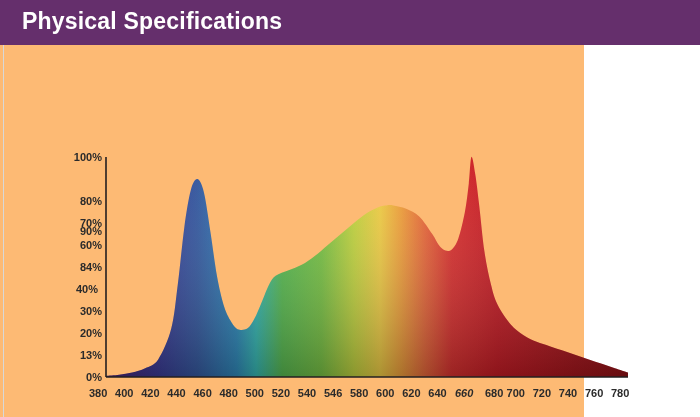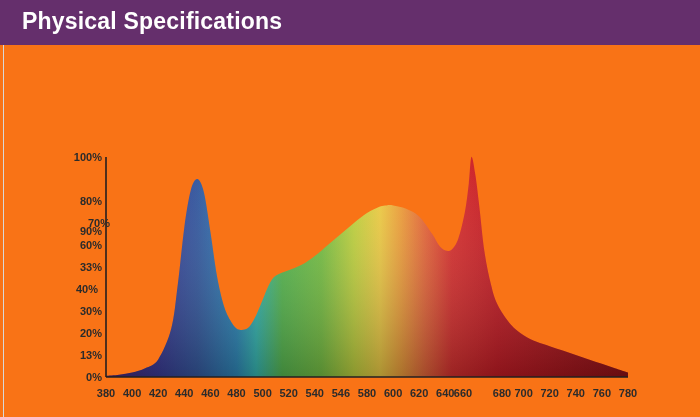--- a/index.html
+++ b/index.html
@@ -9,23 +9,23 @@
   body {
     width: 700px;
     height: 417px;
     background: #ffffff;
     font-family: "Liberation Sans", sans-serif;
     overflow: hidden;
     position: relative;
   }
   #page {
     position: relative;
-    width: 700px;
+    width: 584px;
     height: 417px;
-    background: #f97316;
+    background: #fdba74;
     box-sizing: border-box;
   }
   
   #header-banner {
     position: absolute;
     left: 0;
     top: 0;
     width: 700px;
     height: 45px;
     background: #652F6C;
@@ -86,21 +86,20 @@
     color: #2b2b2b;
     white-space: nowrap;
   }
   .ylabel {
     text-align: right;
     width: 30px;
     transform: translateY(-50%);
     font-weight: bold;
   }
   .xlabel {
-    text-align: center;
     width: 34px;
     transform: translateX(-50%);
     font-weight: bold;
   }
 </style>
 </head>
 <body>
 
 <div id="page">
 
@@ -143,43 +142,43 @@
           <line x1="36" y1="2" x2="36" y2="222" stroke="#231F20" stroke-width="1.6"></line>
           <line x1="36" y1="222" x2="558" y2="222" stroke="#231F20" stroke-width="1.6"></line>
         </g>
       </svg>
       <div id="ytick-layer">
           <div class="axis-label ylabel" style="left: 2px; top: 222px;">0%</div>
           <div class="axis-label ylabel" style="left: 2px; top: 200px;">13%</div>
           <div class="axis-label ylabel" style="left: 2px; top: 178px;">20%</div>
           <div class="axis-label ylabel" style="left: 2px; top: 156px;">30%</div>
           <div class="axis-label ylabel" style="left: 2px; top: 134px; text-align: center;">40%</div>
-          <div class="axis-label ylabel" style="left: 2px; top: 112px;">33%</div>
+          <div class="axis-label ylabel" style="left: 2px; top: 112px;">84%</div>
           <div class="axis-label ylabel" style="left: 2px; top: 90px;">60%</div>
-          <div class="axis-label ylabel" style="left: 10px; top: 68px;">70%</div>
+          <div class="axis-label ylabel" style="left: 2px; top: 68px;">70%</div>
           <div class="axis-label ylabel" style="left: 2px; top: 46px;">80%</div>
           <div class="axis-label ylabel" style="left: 2px; top: 36px; margin-top: 40px;">90%</div>
           <div class="axis-label ylabel" style="left: 2px; top: 2px;">100%</div>
         </div>
       <div id="xtick-layer">
           <div class="axis-label xlabel" style="left: 36px; top: 232px;">380</div>
           <div class="axis-label xlabel" style="left: 62.1px; top: 232px;">400</div>
           <div class="axis-label xlabel" style="left: 88.2px; top: 232px;">420</div>
           <div class="axis-label xlabel" style="left: 114.3px; top: 232px;">440</div>
           <div class="axis-label xlabel" style="left: 140.4px; top: 232px;">460</div>
           <div class="axis-label xlabel" style="left: 166.5px; top: 232px;">480</div>
           <div class="axis-label xlabel" style="left: 192.6px; top: 232px;">500</div>
           <div class="axis-label xlabel" style="left: 218.7px; top: 232px;">520</div>
           <div class="axis-label xlabel" style="left: 244.8px; top: 232px;">540</div>
           <div class="axis-label xlabel" style="left: 270.9px; top: 232px;">546</div>
           <div class="axis-label xlabel" style="left: 297px; top: 232px;">580</div>
           <div class="axis-label xlabel" style="left: 323.1px; top: 232px;">600</div>
           <div class="axis-label xlabel" style="left: 349.2px; top: 232px;">620</div>
           <div class="axis-label xlabel" style="left: 375.3px; top: 232px;">640</div>
-          <div class="axis-label xlabel" style="left: 393px; top: 232px;">660</div>
+          <div class="axis-label xlabel" style="left: 402px; top: 232px; font-style: italic;">660</div>
           <div class="axis-label xlabel" style="left: 432px; top: 232px;">680</div>
           <div class="axis-label xlabel" style="left: 453.6px; top: 232px;">700</div>
           <div class="axis-label xlabel" style="left: 479.7px; top: 232px;">720</div>
           <div class="axis-label xlabel" style="left: 505.8px; top: 232px;">740</div>
           <div class="axis-label xlabel" style="left: 531.9px; top: 232px;">760</div>
           <div class="axis-label xlabel" style="left: 558px; top: 232px;">780</div>
         </div>
     </div>
 
   </div>

